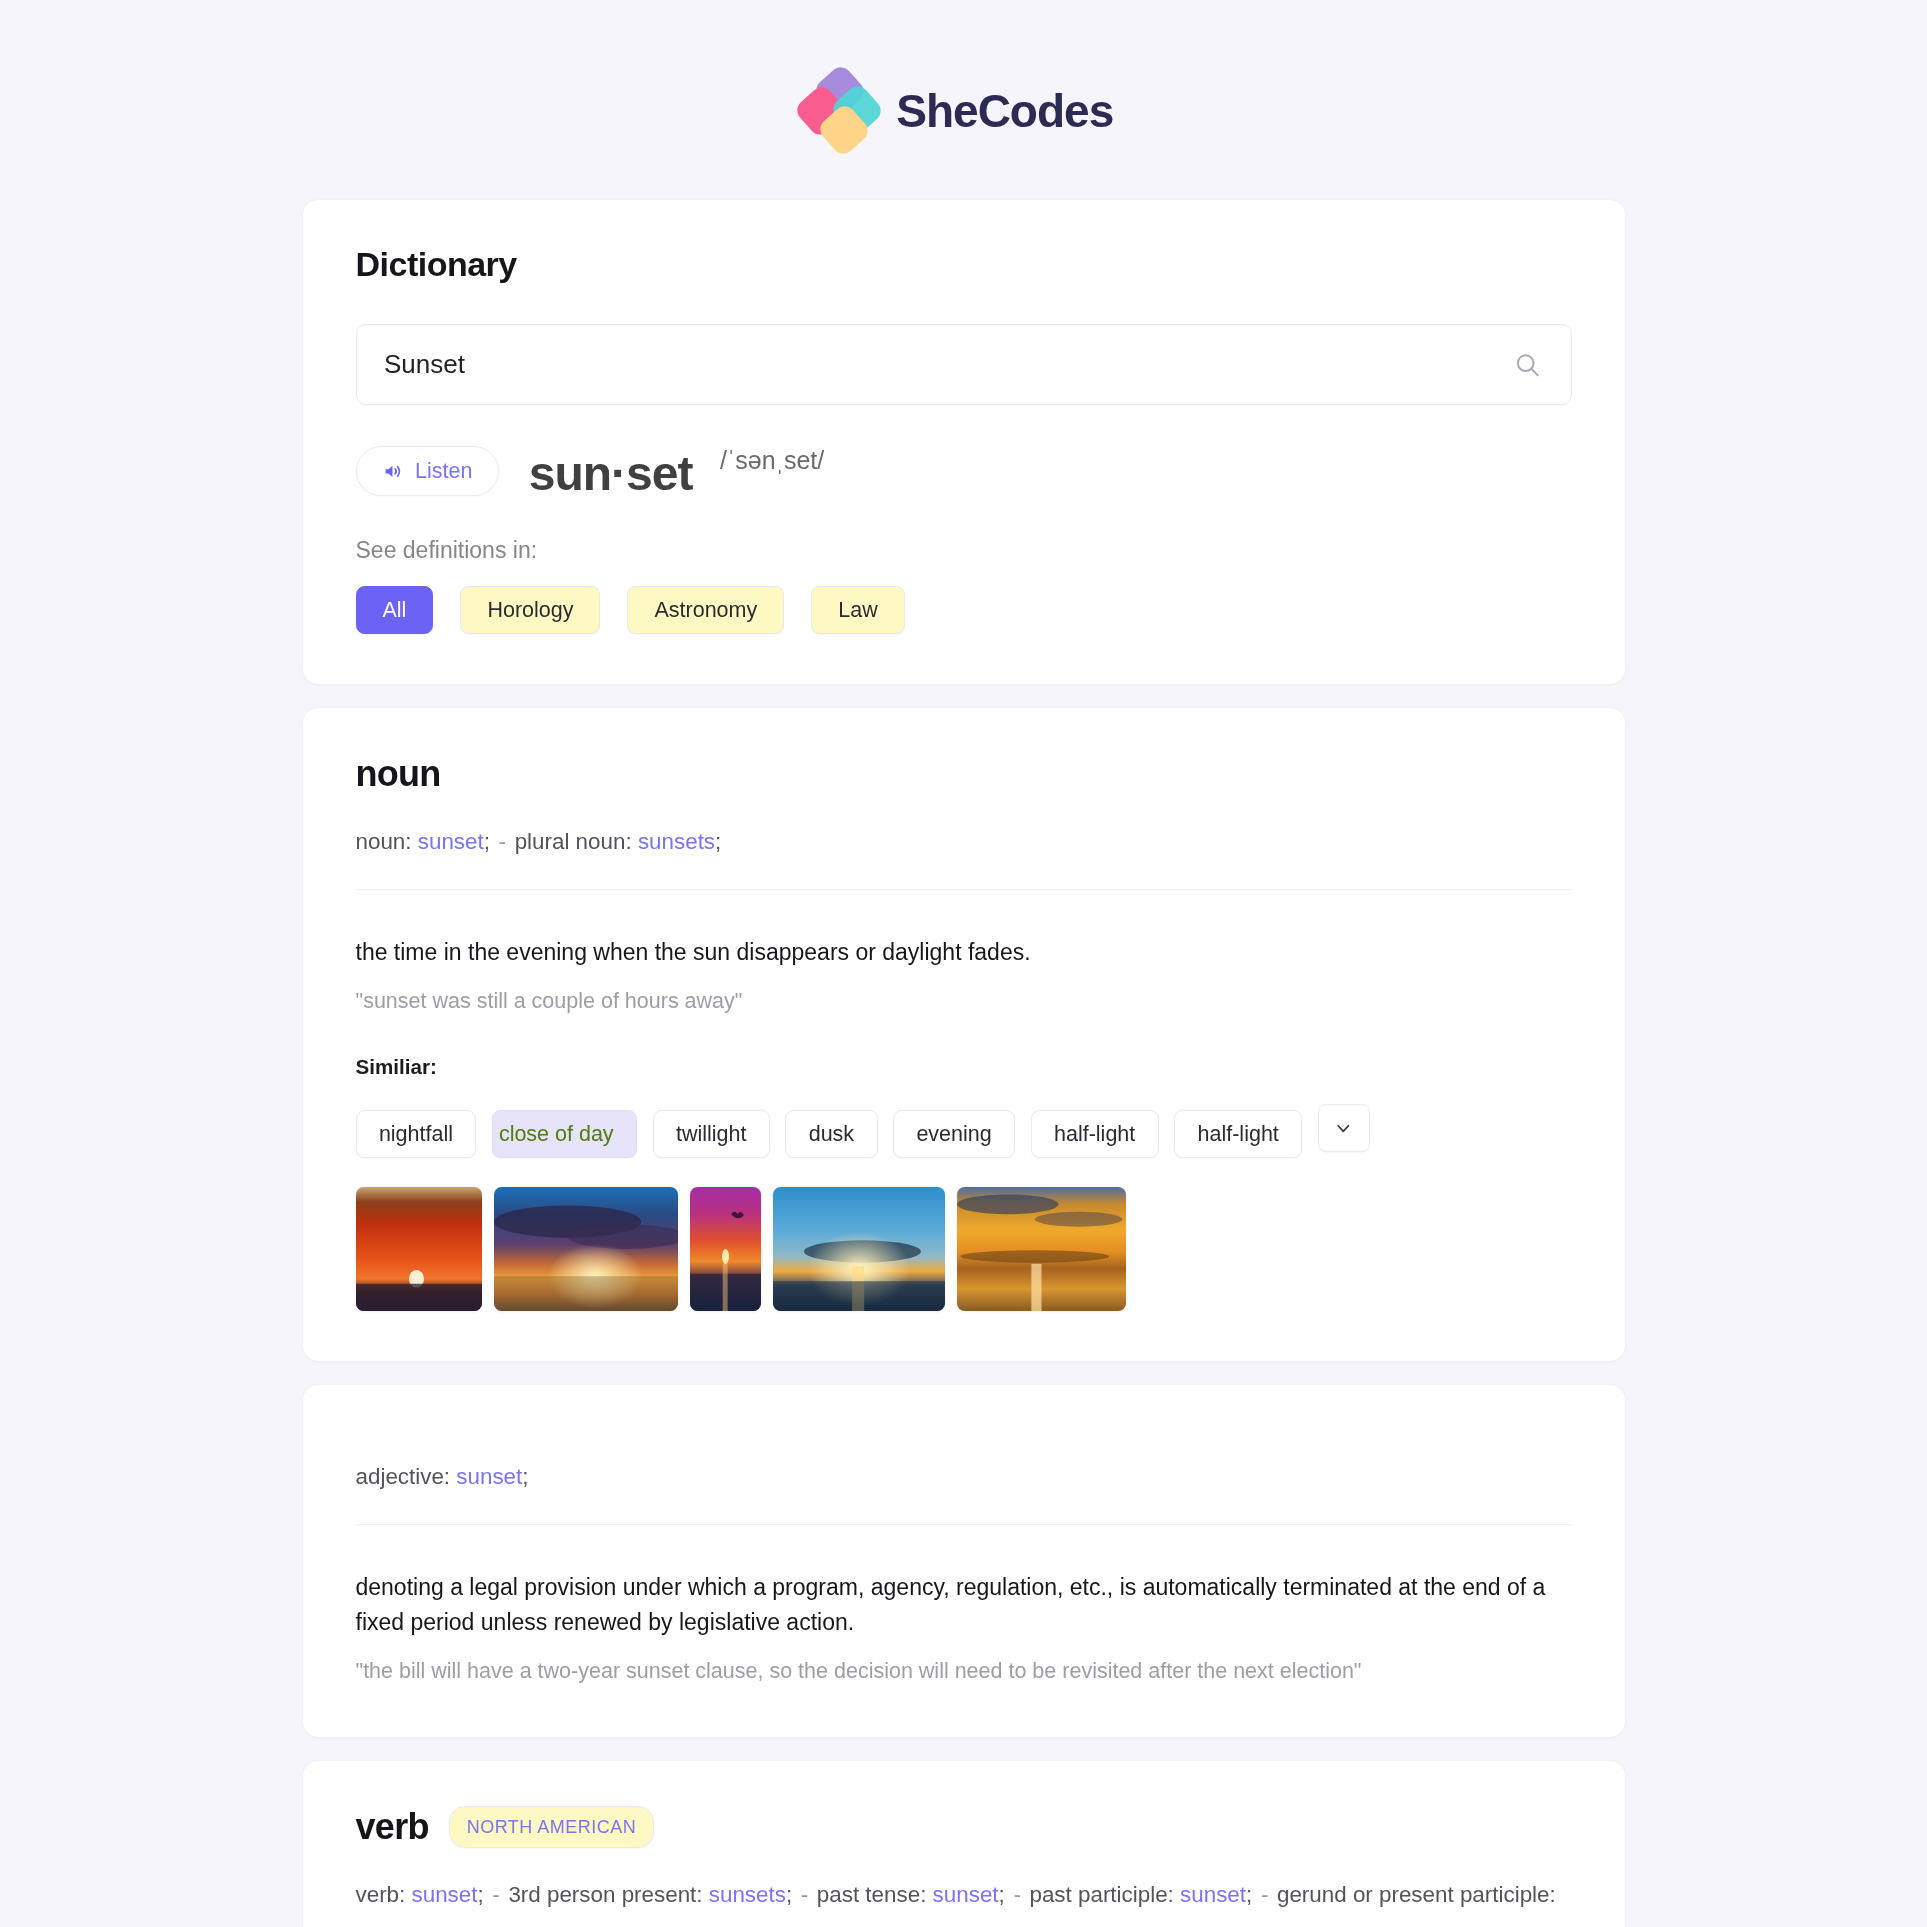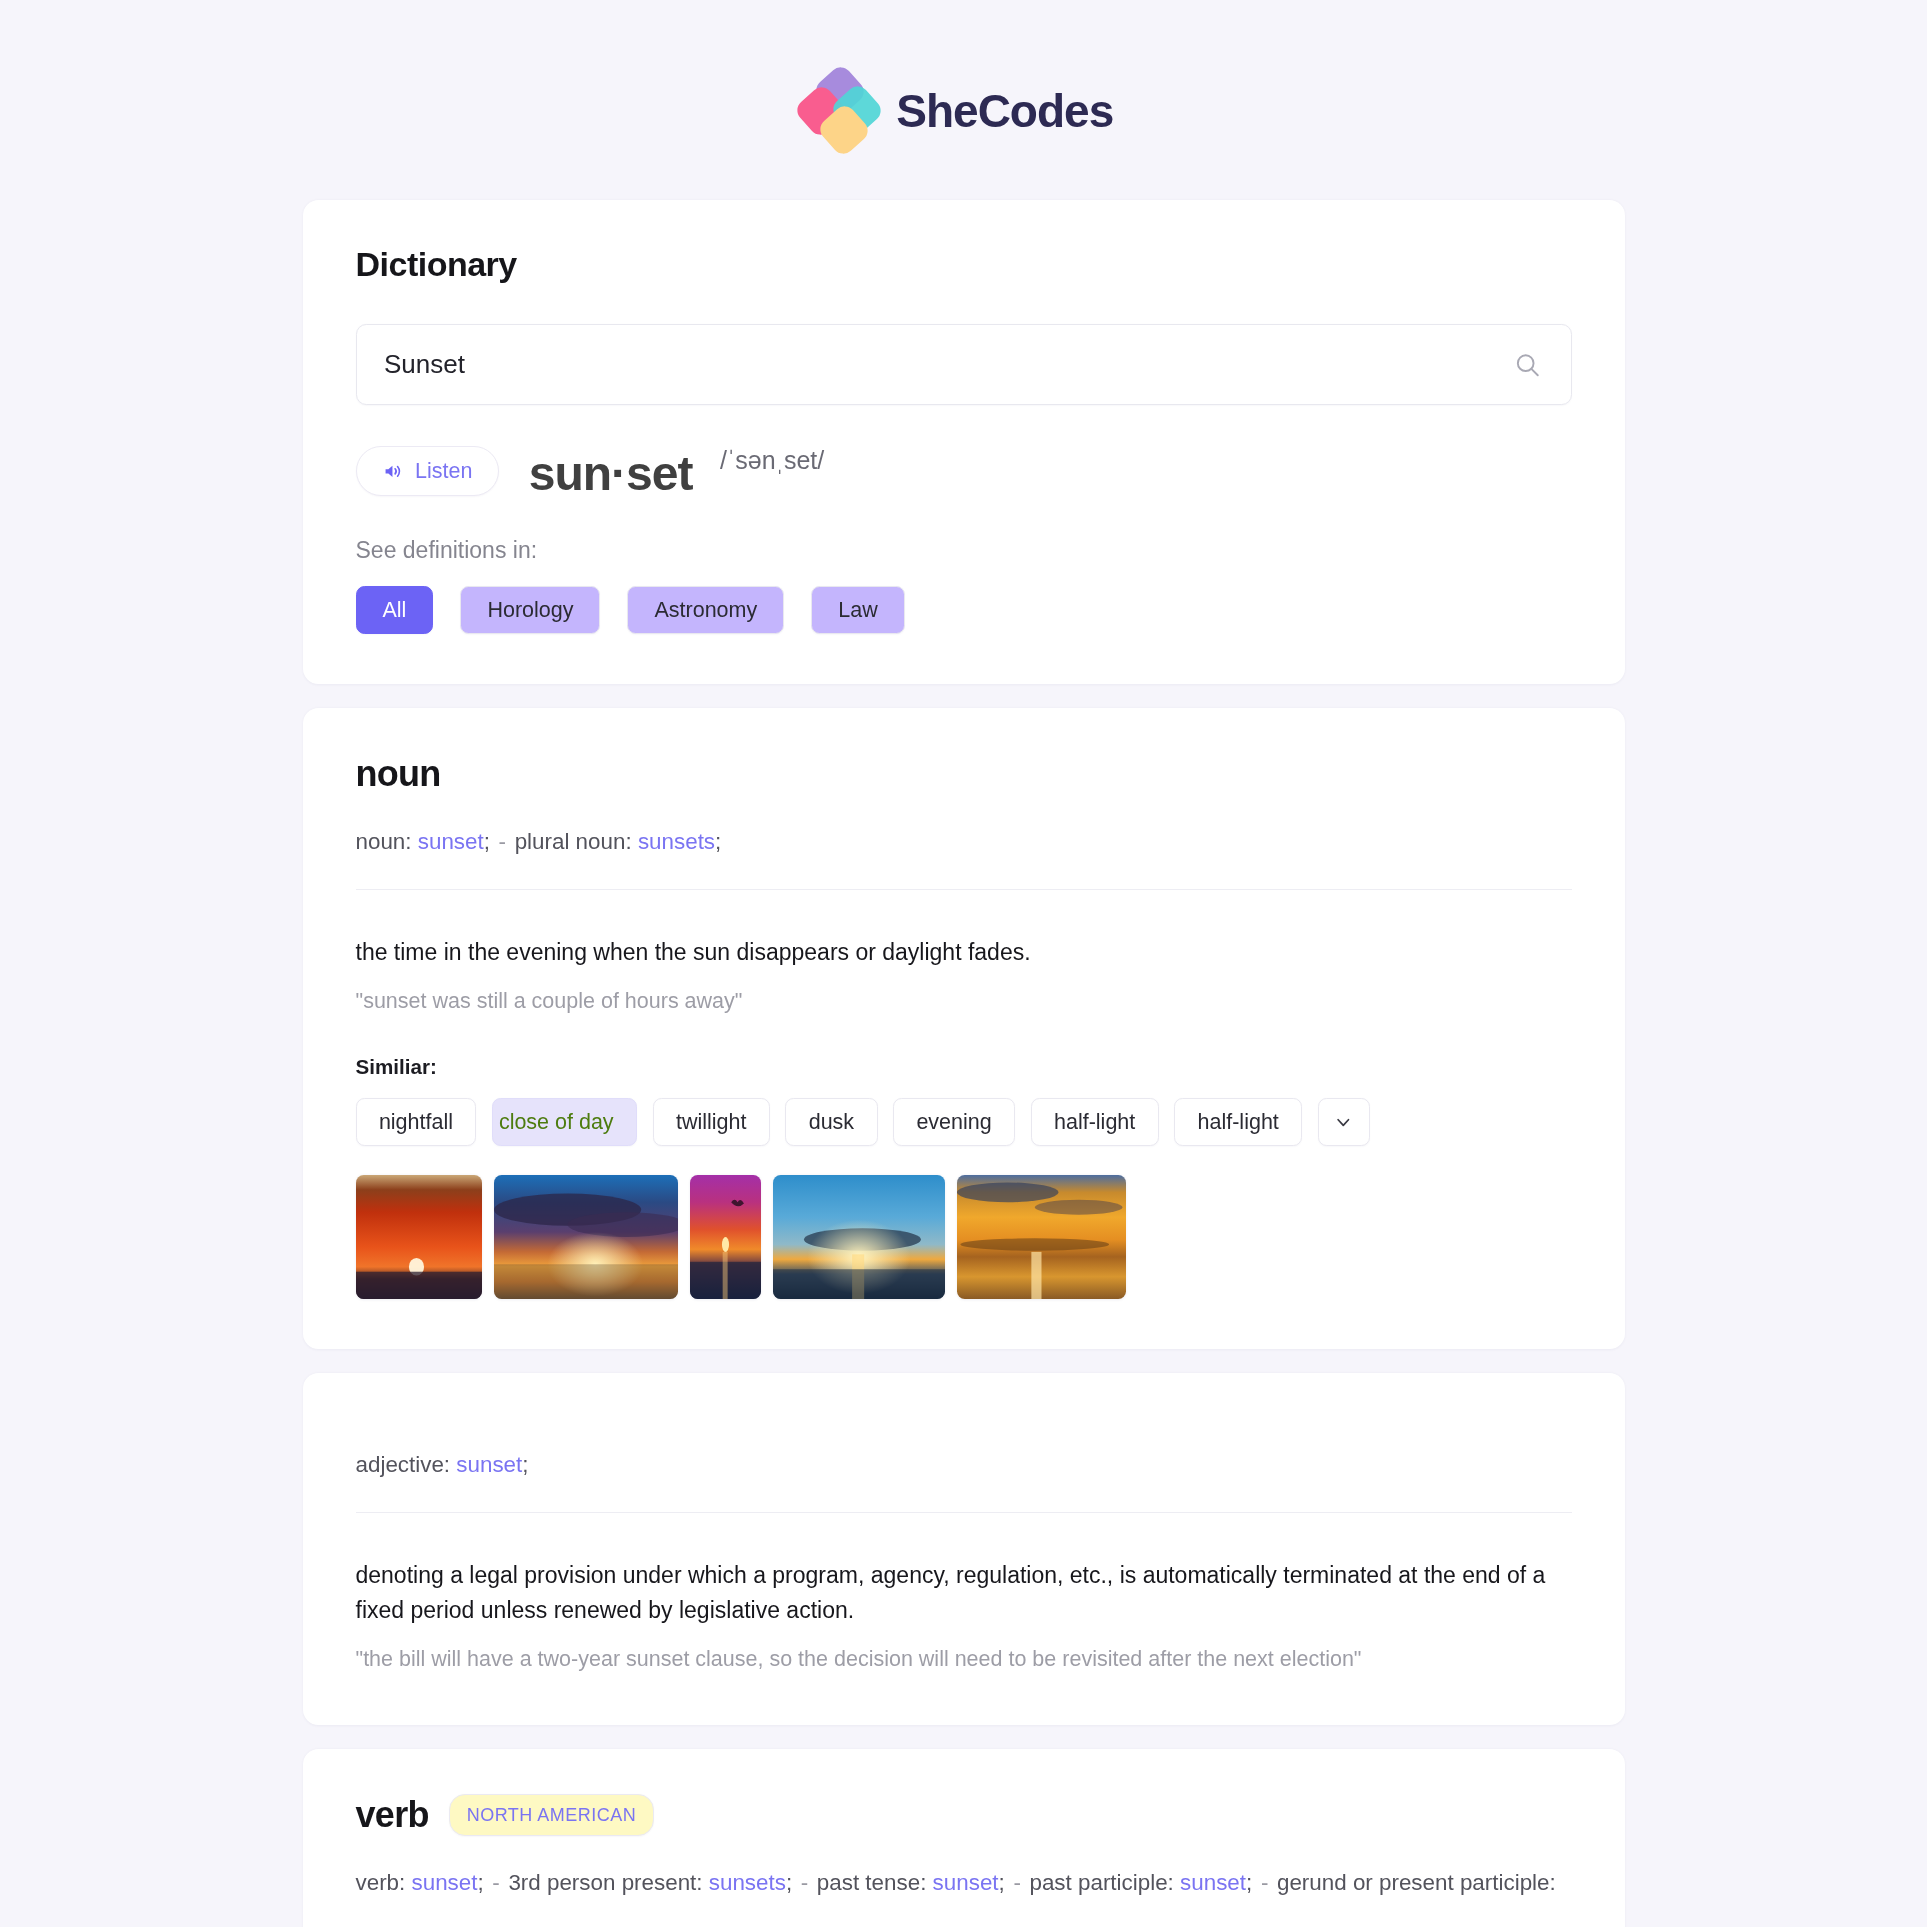--- a/index.html
+++ b/index.html
@@ -164,21 +164,21 @@
     flex-wrap: wrap;
   }
   .cat-chip {
     height: 48px;
     padding: 0 26px;
     display: inline-flex;
     align-items: center;
     justify-content: center;
     border: 0.9px solid #e9e8f0;
     border-radius: 8.6px;
-    background: #c4b5fd;
+    background: #fef9c3;
     font-size: 21.5px;
     color: #2b2b33;
     cursor: pointer;
     box-shadow: 0 0.9px 1.7px rgba(40,35,90,.03);
   }
   .cat-chip.active {
     background: #6c63f5;
     border-color: #6c63f5;
     color: #ffffff;
   }
@@ -253,20 +253,21 @@
     display: inline-flex;
     align-items: center;
     justify-content: center;
     border: 0.9px solid #e9e8f0;
     border-radius: 8.6px;
     background: #fff;
     font-size: 21.5px;
     color: #2b2b33;
     cursor: pointer;
     box-shadow: 0 0.9px 1.7px rgba(40,35,90,.03);
+    margin-top: 12px;
   }
   .syn-chip.hovered {
     background: #e6e3fb;
     border-color: #e0ddfa;
     color: #4d7c0f;
     padding-left: 6px;
   }
   .syn-more {
     width: 52px;
     height: 48px;

